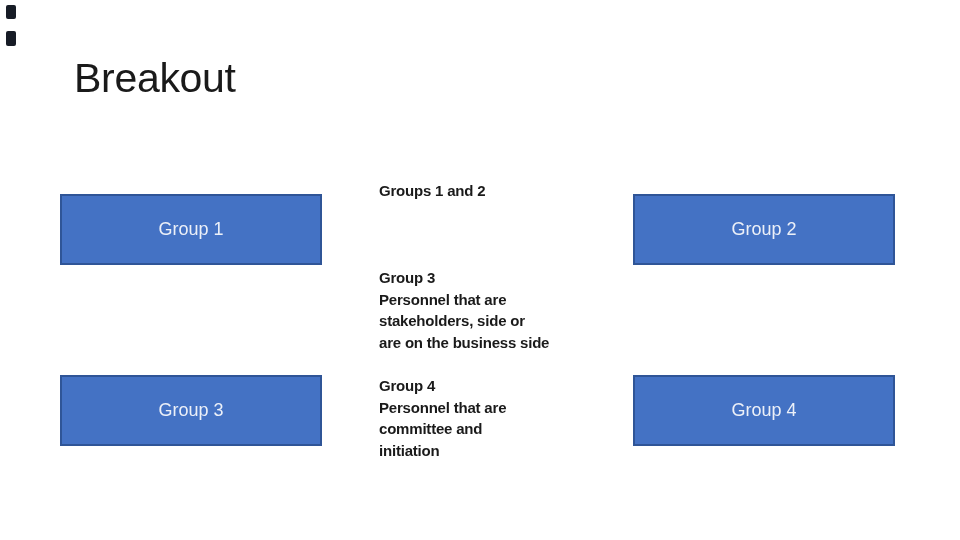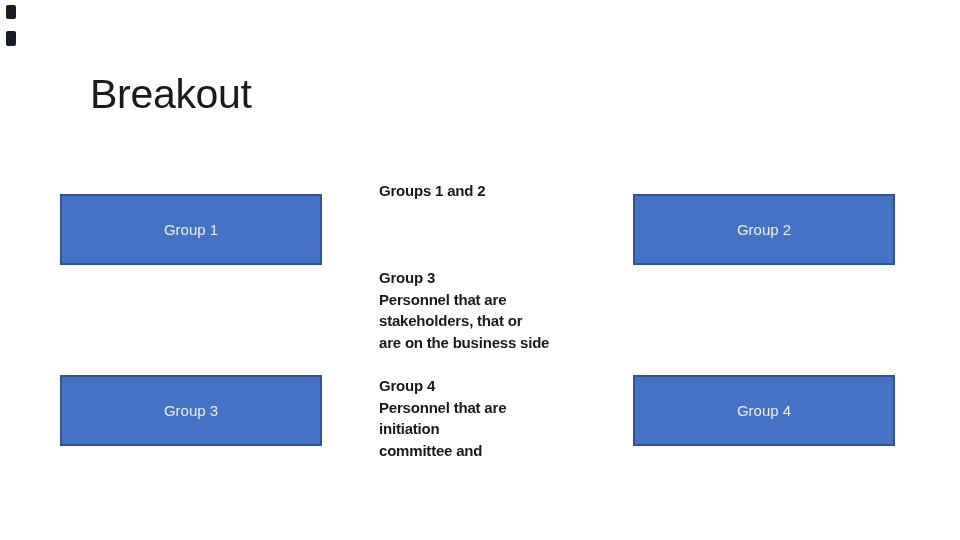--- a/index.html
+++ b/index.html
@@ -21,40 +21,40 @@
     width: 10px;
     background: var(--corner-mark, #171c26);
     border-radius: 2px;
   }
   .mark1 { top: 5px;  height: 14px; }
   .mark2 { top: 31px; height: 15px; }
   .title {
     position: absolute;
     left: 74px;
     top: 58px;
-    margin: 16px;
+    margin: 0;
     font-size: 41px;
     font-weight: 400;
     letter-spacing: -0.3px;
     line-height: 1;
     color: var(--title-text, #1a1a1a);
     white-space: nowrap;
   }
   .group-box {
     position: absolute;
     width: 258px;
     height: 67px;
     background: var(--box-fill, #4472c4);
     border: 2px solid var(--box-border, #2f5597);
     display: flex;
     align-items: center;
     justify-content: center;
   }
   .group-box .label {
-    font-size: 15px;
+    font-size: 18px;
     font-weight: 400;
     color: var(--box-label, #ecf0f8);
     white-space: nowrap;
   }
   .box1 { left: 60px;  top: 194px; }
   .box2 { left: 633px; top: 194px; text-align: center; }
   .box3 { left: 60px;  top: 375px; }
   .box4 { left: 633px; top: 375px; }
   .text-block {
     position: absolute;
@@ -93,24 +93,24 @@
     <span class="label">Group 4</span>
   </div>
 
   <div class="text-block block1">
     <div class="text-line">Groups 1 and 2</div>
   </div>
 
   <div class="text-block block2">
     <div class="text-line">Group 3</div>
     <div class="text-line">Personnel that are</div>
-    <div class="text-line">stakeholders, that or</div>
+    <div class="text-line">stakeholders, side or</div>
     <div class="text-line">are on the business side</div>
   </div>
 
   <div class="text-block block3">
     <div class="text-line">Group 4</div>
     <div class="text-line">Personnel that are</div>
+    <div class="text-line">committee and</div>
     <div class="text-line">initiation</div>
-    <div class="text-line">committee and</div>
   </div>
 
 </div>
 
 </body></html>

